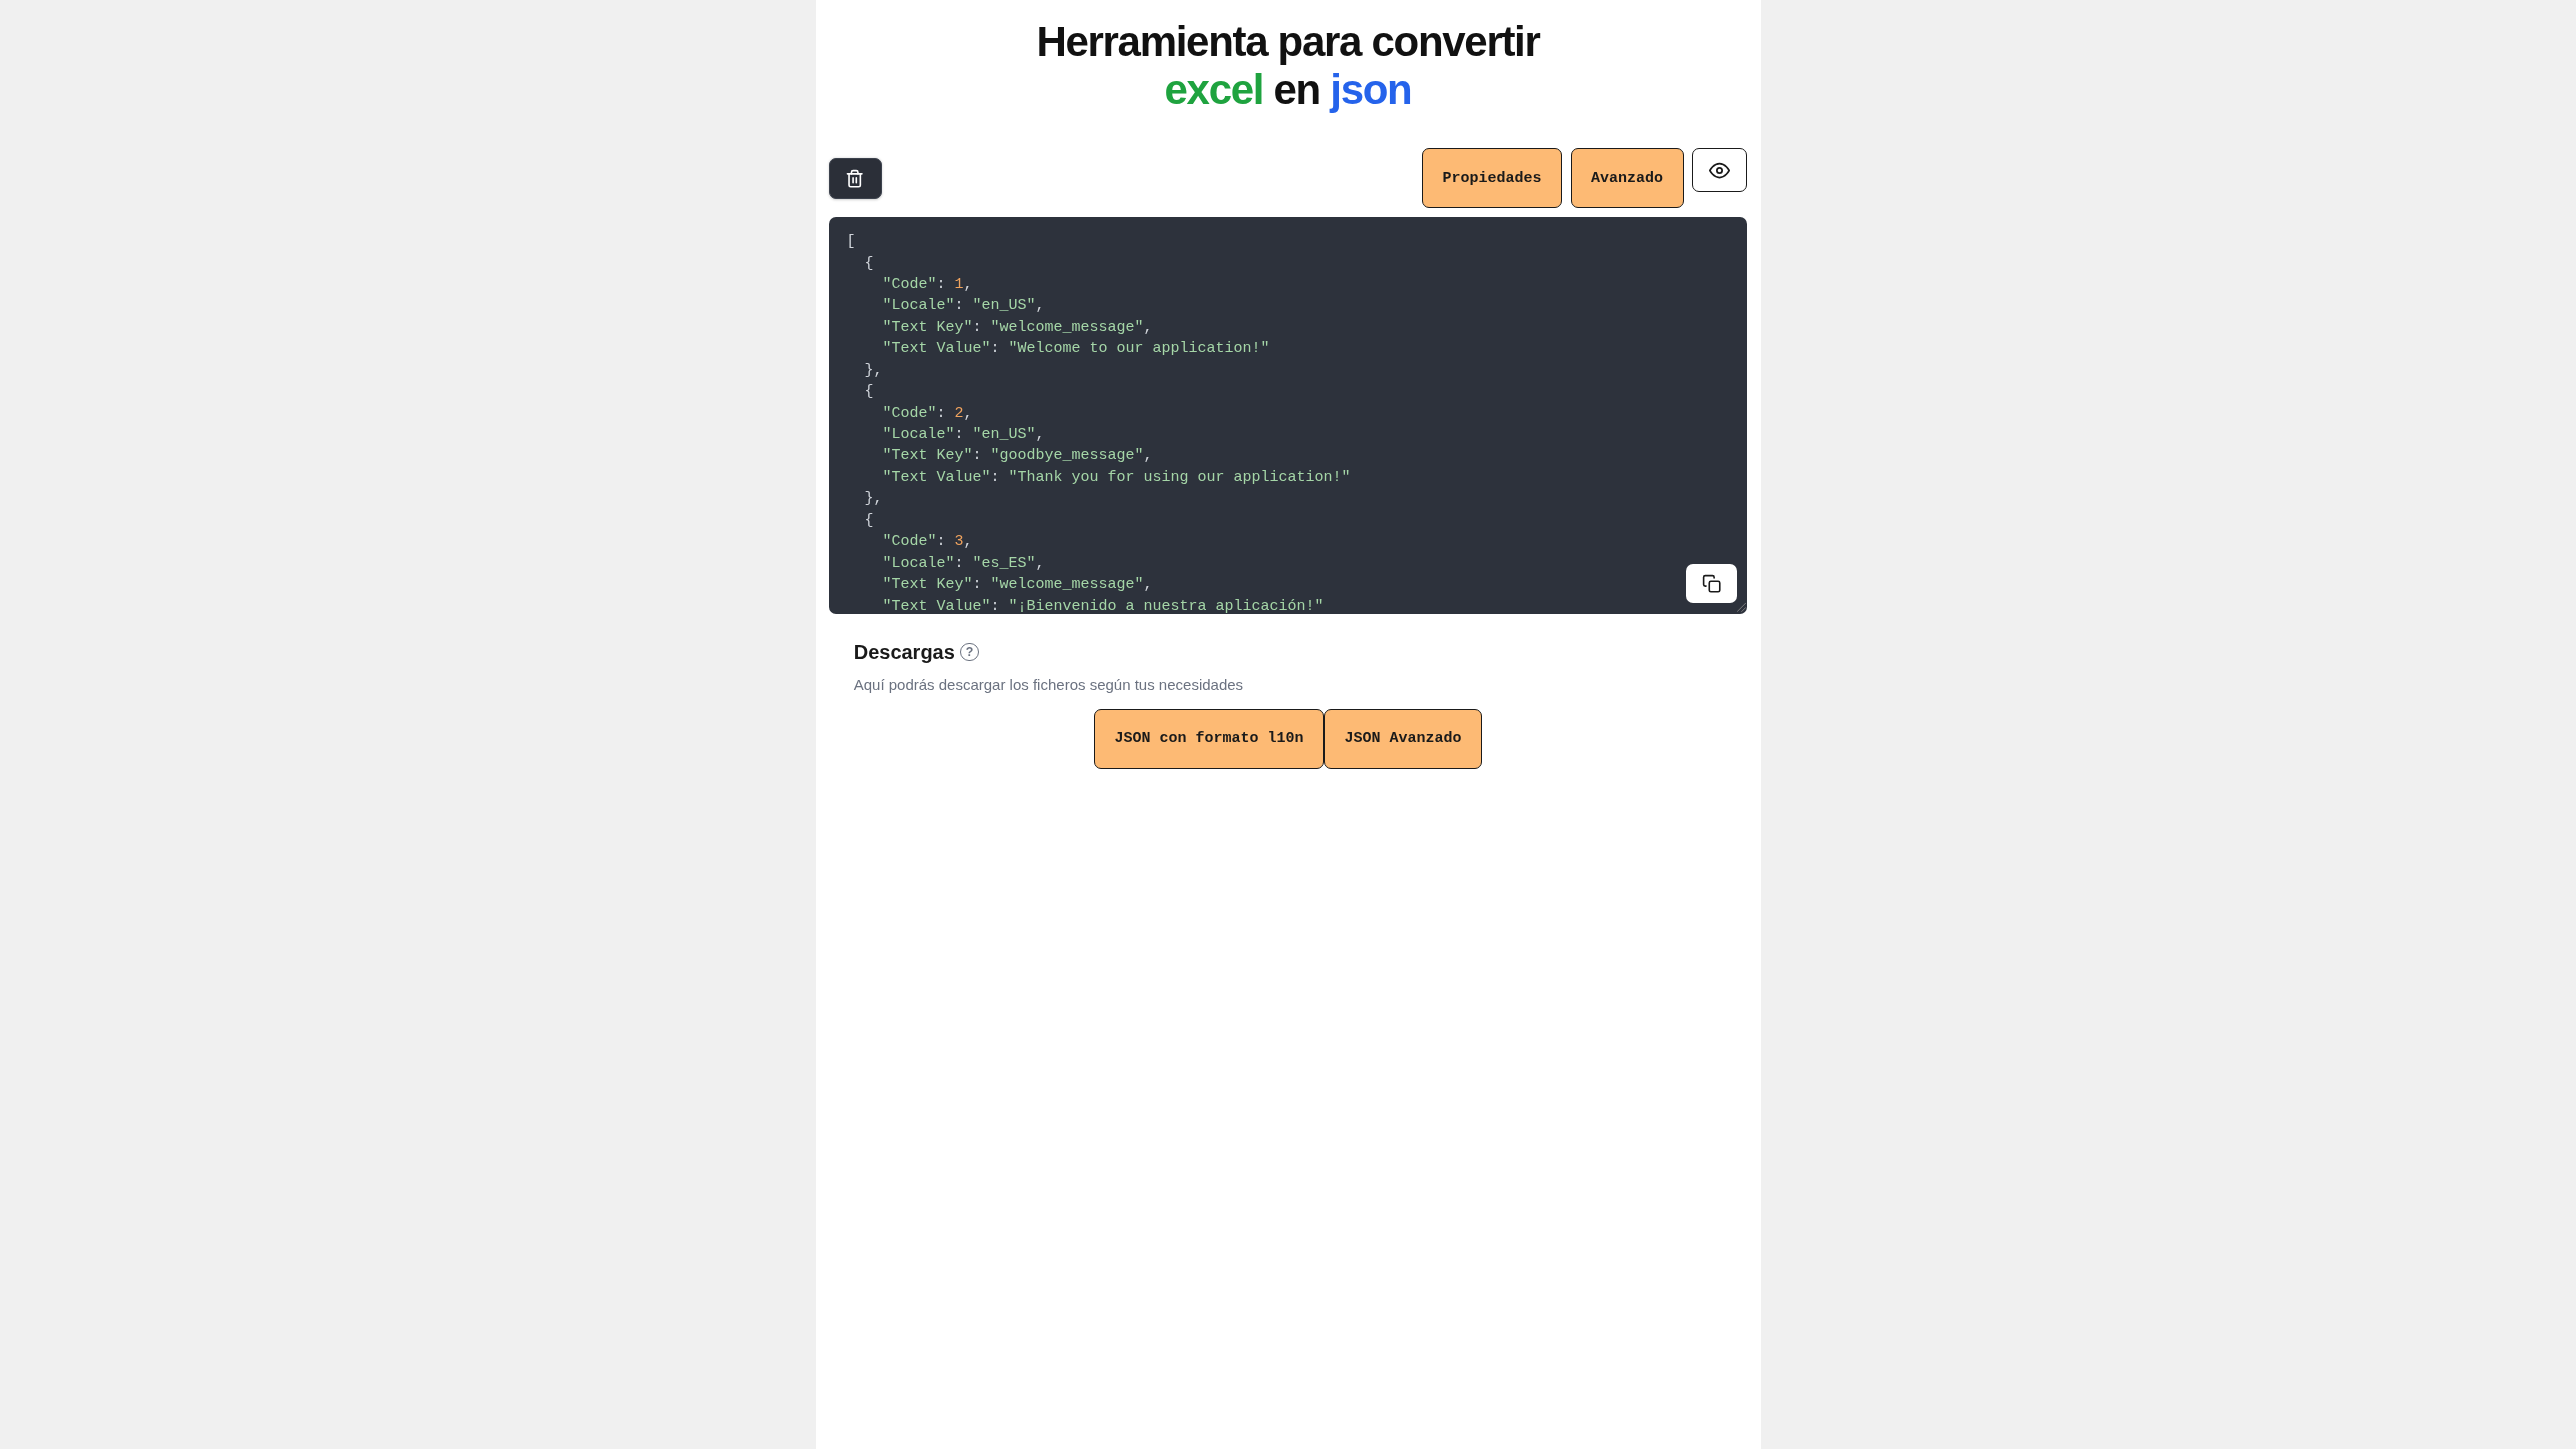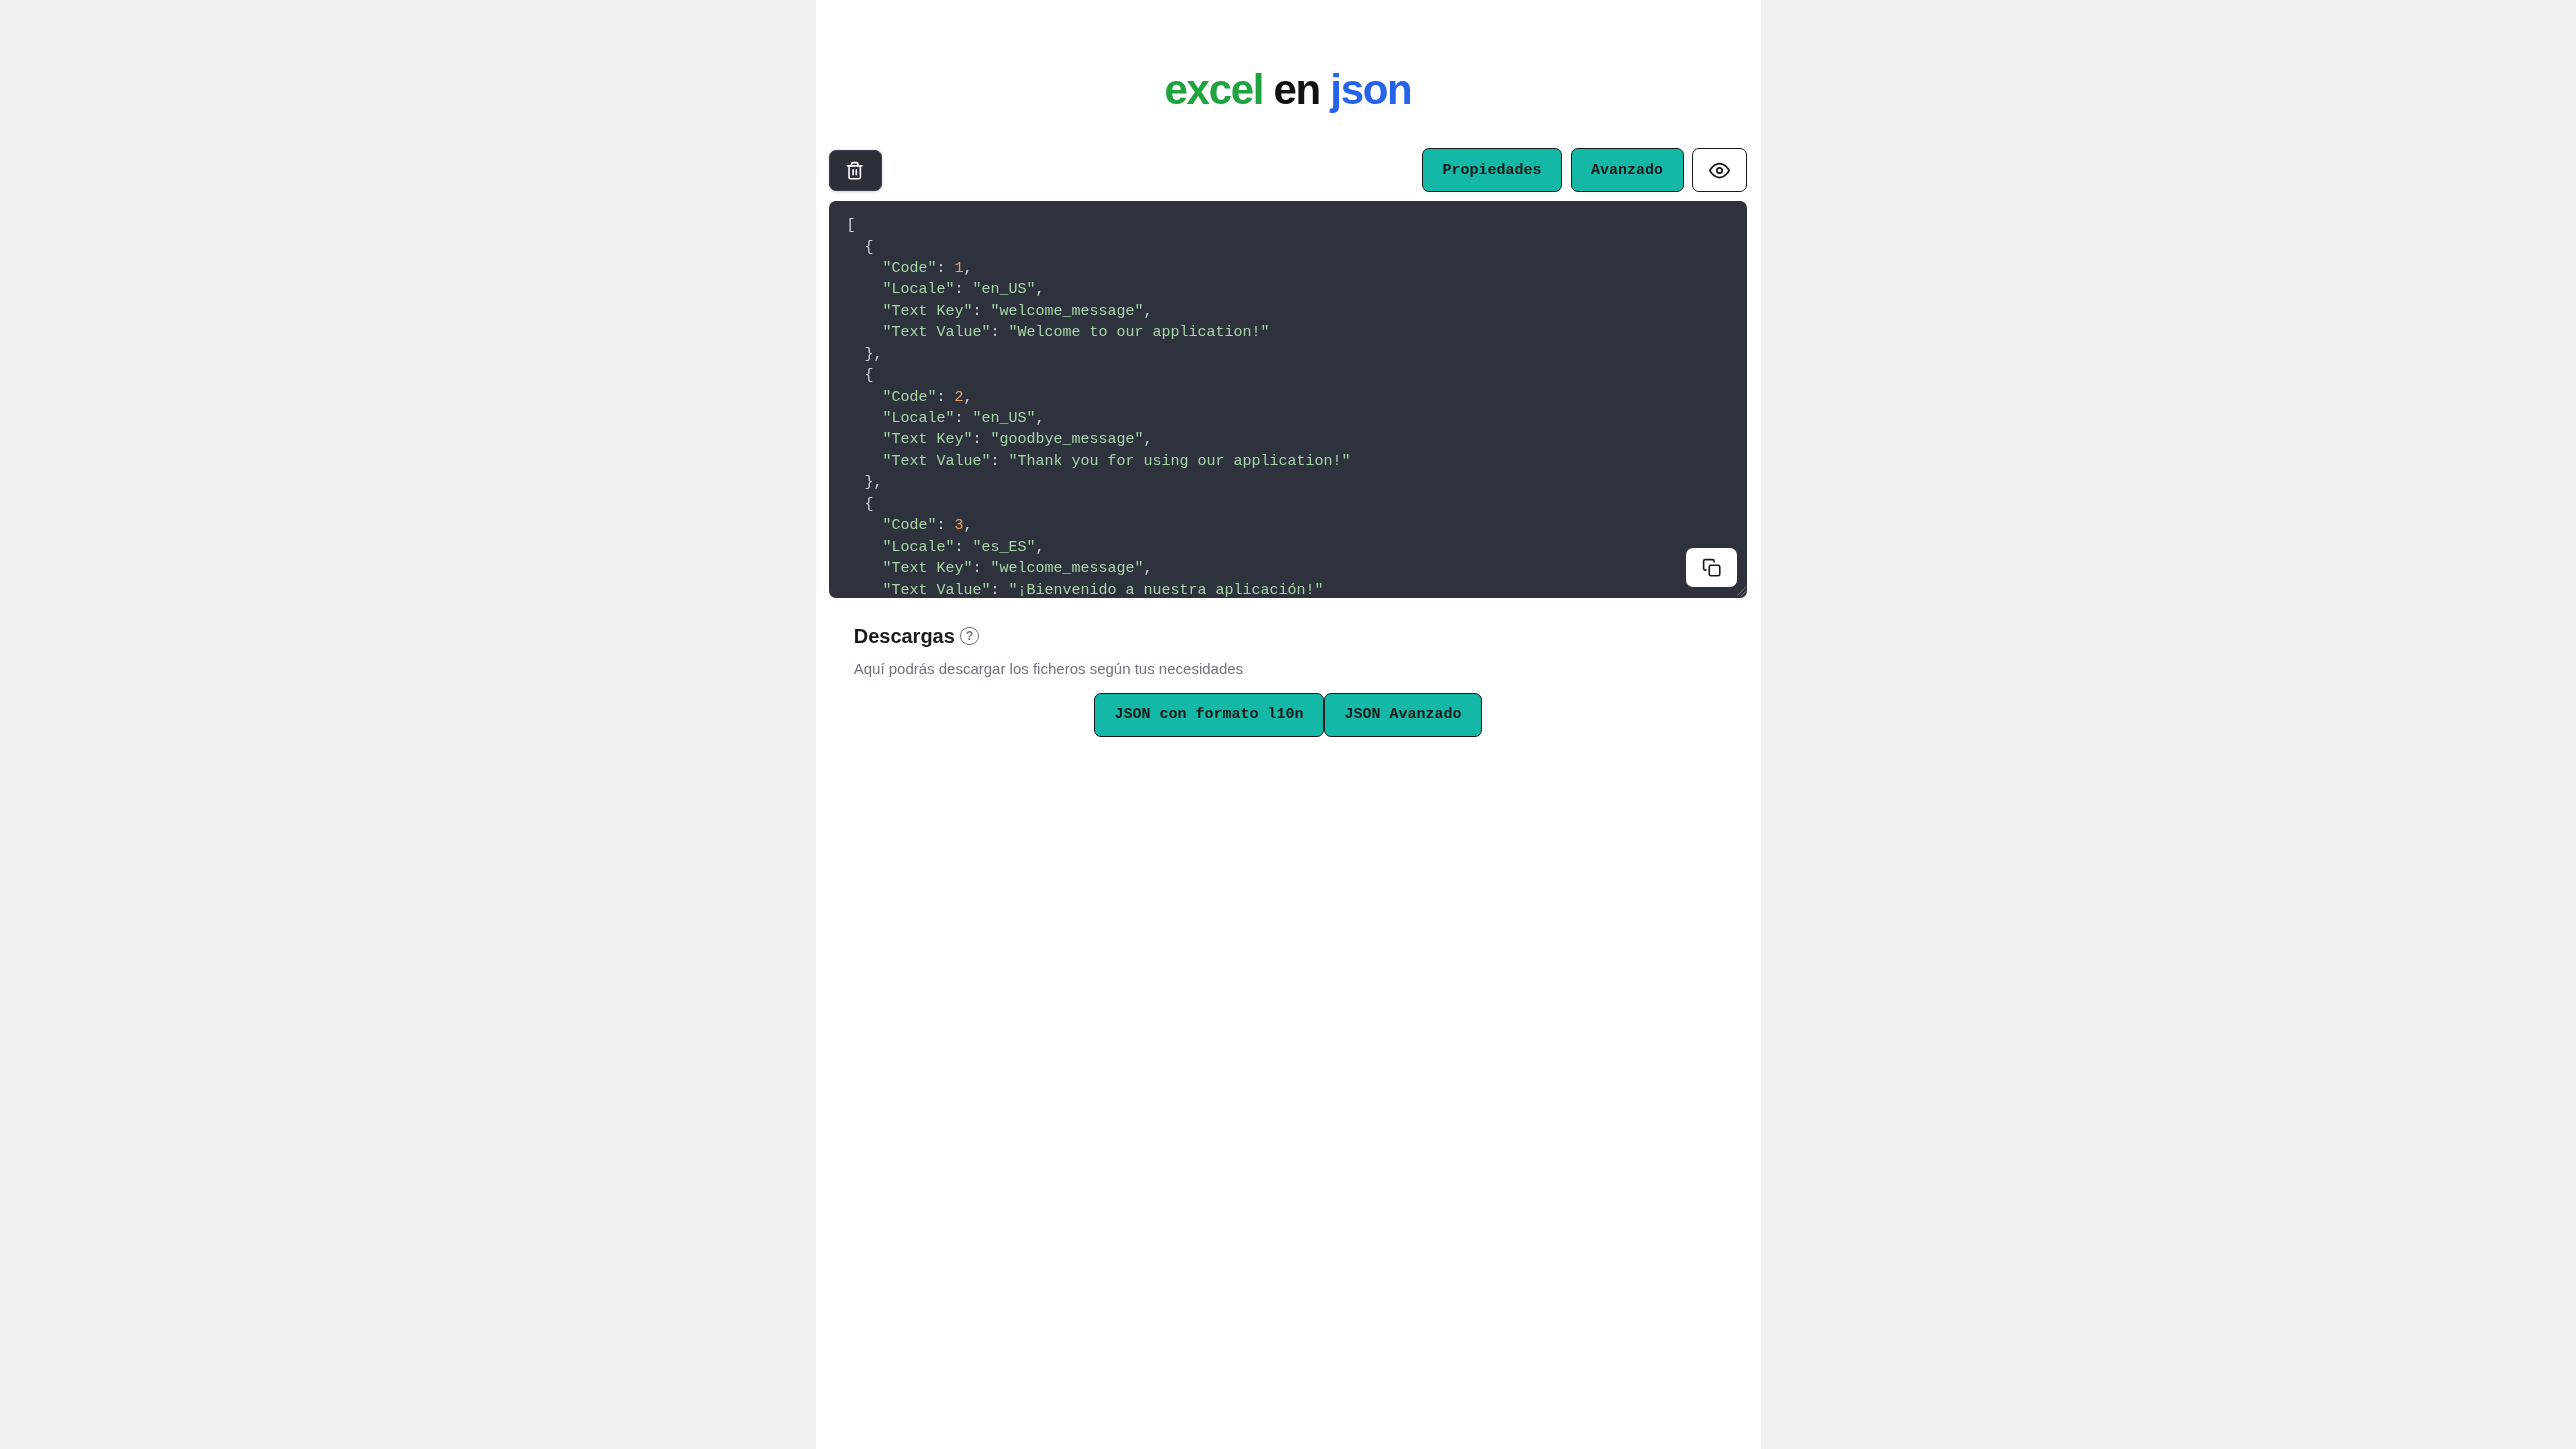--- a/index.html
+++ b/index.html
@@ -58,23 +58,23 @@
       justify-content: center;
       cursor: pointer;
       box-shadow: 0 0.9px 2.6px rgba(0,0,0,0.2);
     }
     .icon-button svg {
       width: 19.4px;
       height: 19.4px;
       color: #fff;
     }
     .text-button {
-      height: 44px;
+      height: 60px;
       padding: 0 19.4px;
-      background: #14b8a6;
+      background: #fdba74;
       border: 1.8px solid #1a1a1a;
       border-radius: 7px;
       font-family: "Courier New", monospace;
       font-weight: 700;
       font-size: 15px;
       color: #1a1a1a;
       cursor: pointer;
       display: flex;
       align-items: center;
     }
@@ -181,21 +181,21 @@
       justify-content: center;
     }
   </style>
 </head>
 <body>
 
 <div class="page-container">
   <div class="content">
 
     <h1 class="title">
-      <br>
+      <span>Herramienta para convertir</span><br>
       <span class="title-excel">excel</span><span> en </span><span class="title-json">json</span>
     </h1>
 
     <div class="toolbar">
       <div class="toolbar-left">
         <button class="icon-button">
           <svg viewBox="0 0 24 24" fill="none" stroke="currentColor" stroke-width="2" stroke-linecap="round" stroke-linejoin="round">
             <polyline points="3 6 5 6 21 6"></polyline>
             <path d="M19 6v14a2 2 0 0 1-2 2H7a2 2 0 0 1-2-2V6m3 0V4a2 2 0 0 1 2-2h4a2 2 0 0 1 2 2v2"></path>
             <line x1="10" y1="11" x2="10" y2="17"></line>

